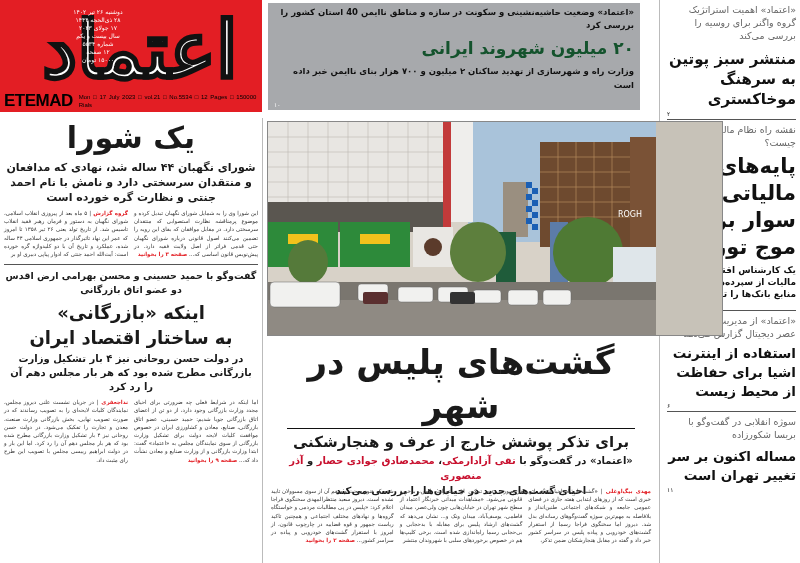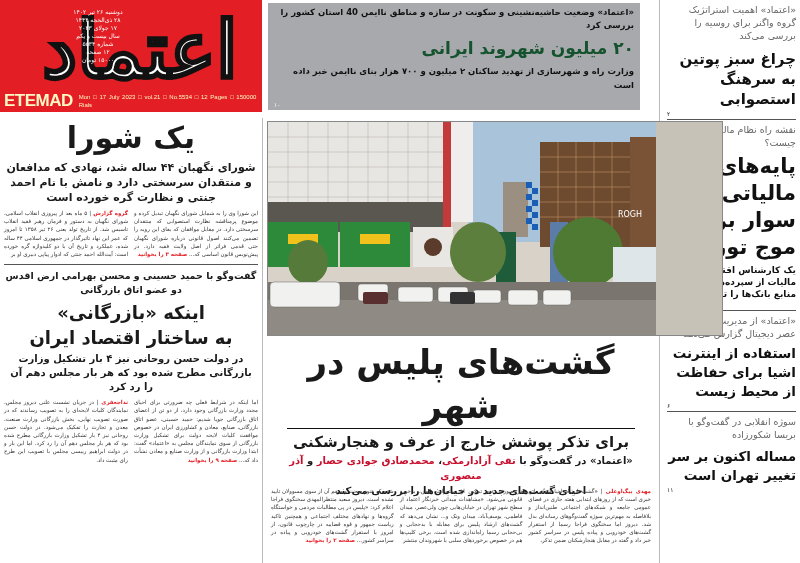--- a/index.html
+++ b/index.html
@@ -6,21 +6,21 @@
   html, body { width: 800px; height: 563px; overflow: hidden; background: #fff; }
   body { font-family: "DejaVu Sans", sans-serif; color: #1a1a1a; position: relative; }
   .rtl { direction: rtl; text-align: right; }
   .center { text-align: center; }
 
   
   .masthead { position: absolute; left: 0; top: 0; width: 262px; height: 112px; background: #e31e24; overflow: hidden; }
   .logo-shape { position: absolute; left: 30px; top: 12px; width: 220px; height: 90px; }
   .logo-word { position: absolute; left: 0; top: -8px; width: 100%; text-align: center; font-family: "DejaVu Serif", serif; font-weight: bold; font-size: 78px; color: #fff; -webkit-text-stroke: 3px #111; letter-spacing: -2px; direction: rtl; }
   .date-block { position: absolute; left: 72px; top: 8px; width: 52px; font-size: 6px; line-height: 8px; color: #fff; direction: rtl; text-align: center; }
-  .eng-bar { position: absolute; left: 4px; bottom: 3px; display: flex; align-items: flex-end; gap: 6px; color: #fef9c3; }
+  .eng-bar { position: absolute; left: 4px; bottom: 3px; display: flex; align-items: flex-end; gap: 6px; color: #000000; }
   .eng-name { font-family: "Liberation Sans", sans-serif; font-size: 17px; font-weight: bold; letter-spacing: -0.5px; line-height: 16px; }
   .eng-meta { font-family: "Liberation Sans", sans-serif; font-size: 6px; line-height: 8px; word-spacing: 1px; }
 
   
   .top-banner { position: absolute; left: 268px; top: 3px; width: 372px; height: 107px; background: #a7a9ac; padding: 3px 6px; }
   .tb-kicker { font-size: 8.5px; font-weight: bold; color: #111; line-height: 13px; }
   .tb-head { font-size: 17px; font-weight: bold; color: #14532d; line-height: 23px; }
   .tb-sub { font-size: 8.5px; font-weight: bold; color: #111; line-height: 14px; margin-top: 4px; }
   .tb-page { position: absolute; left: 6px; bottom: 2px; font-size: 6px; color: #fff; }
 
@@ -82,21 +82,21 @@
   <div class="tb-kicker">«اعتماد» وضعیت حاشیه‌نشینی و سکونت در سازه و مناطق ناایمن 40 استان کشور را بررسی کرد</div>
   <div class="tb-head" style="margin-top:5px;">۲۰ میلیون شهروند ایرانی</div>
   <div class="tb-sub">وزارت راه و شهرسازی از تهدید ساکنان ۲ میلیون و ۷۰۰ هزار بنای ناایمن خبر داده است</div>
   <div class="tb-page">۱۰</div>
 </div>
 
 <div class="rc-vline"></div>
 <div class="right-col rtl">
   <div style="padding-top:3px;">
     <div class="rc-kicker">«اعتماد» اهمیت استراتژیک گروه واگنر برای روسیه را بررسی می‌کند</div>
-    <div class="rc-head" style="font-size:15px;line-height:20px;margin-top:7px;">چراغ سبز پوتین به سرهنگ استصوابی</div>
+    <div class="rc-head" style="font-size:15px;line-height:20px;margin-top:7px;">منتشر سبز پوتین به سرهنگ موخاکستری</div>
     <div class="rc-page">۲</div>
   </div>
   <div class="rc-divider"></div>
   <div>
     <div class="rc-kicker">نقشه راه نظام مالیاتی ایران چیست؟</div>
     <div class="rc-head" style="font-size:21px;line-height:27px;margin-top:4px;">پایه‌های مالیاتی جدید سوار بر موج تورم</div>
     <div class="rc-sub" style="margin-top:3px;">یک کارشناس اقتصادی: مالیات از سپرده‌ها، تا ترازی منابع بانک‌ها را تشدید می‌کند</div>
     <div class="rc-page">۸</div>
   </div>
   <div class="rc-divider"></div>

